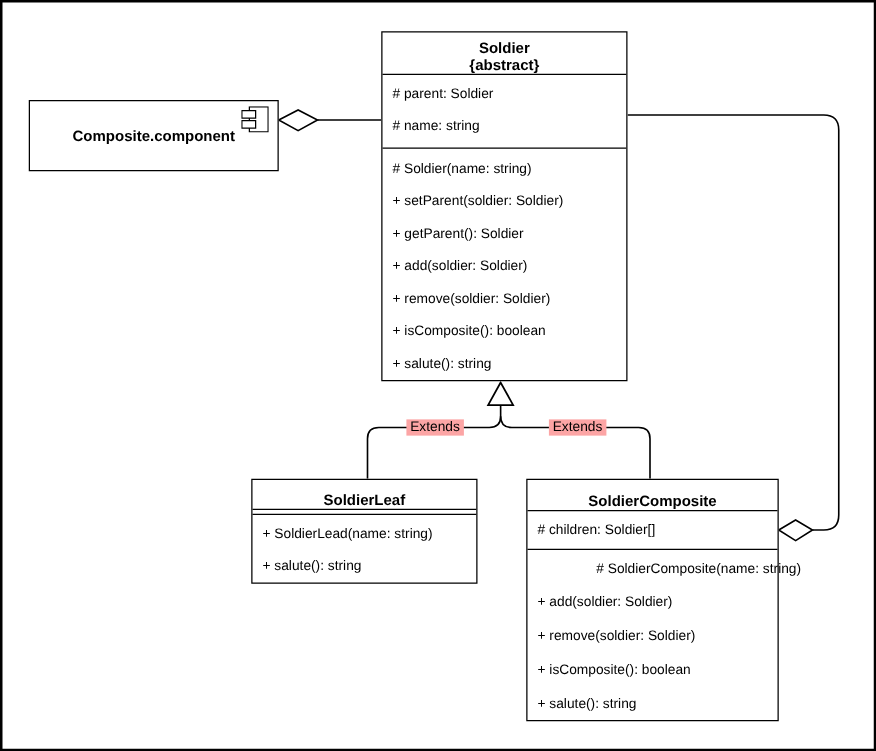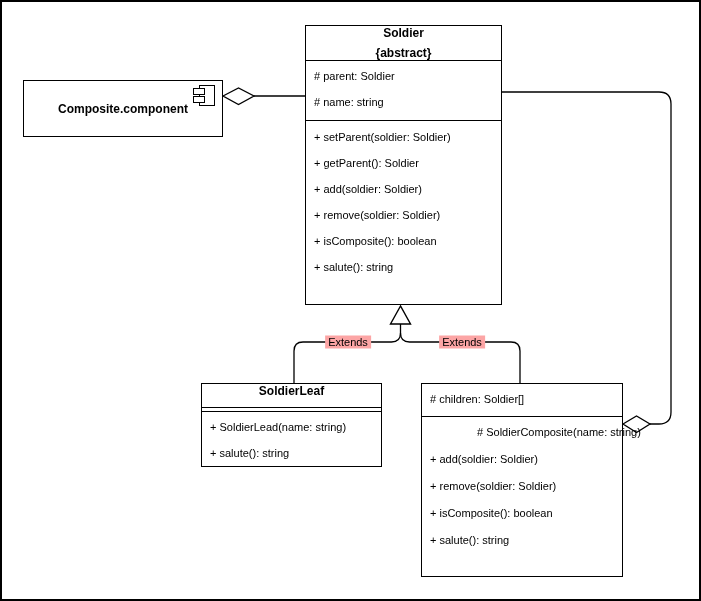--- a/index.html
+++ b/index.html
@@ -26,21 +26,21 @@
     background: #ffffff;
     display: flex;
     flex-direction: column;
   }
   .uml-title {
     box-sizing: border-box;
     border-bottom: 1px solid #000000;
     display: flex;
     flex-direction: column;
     align-items: center;
-    justify-content: space-between;
+    justify-content: flex-end;
     font-weight: bold;
     font-size: 12px;
     line-height: 14px;
     text-align: center;
   }
   .uml-section {
     box-sizing: border-box;
     border-top: 1px solid #000000;
   }
   .uml-row {
@@ -110,20 +110,21 @@
   <div class="uml-box" style="left:303px; top:23px; width:197px; height:280px;">
     <div class="uml-title" style="height:35px; border-top:none;">
       <div>Soldier</div>
       <div>{abstract}</div>
     </div>
     <div class="uml-section" style="height:59px; padding-top:2px; border-top:none;">
       <div class="uml-row"># parent: Soldier</div>
       <div class="uml-row"># name: string</div>
     </div>
     <div class="uml-section" style="flex:1; padding-top:3px;">
+      <div class="uml-row"># Soldier(name: string)</div>
       <div class="uml-row">+ setParent(soldier: Soldier)</div>
       <div class="uml-row">+ getParent(): Soldier</div>
       <div class="uml-row">+ add(soldier: Soldier)</div>
       <div class="uml-row">+ remove(soldier: Soldier)</div>
       <div class="uml-row">+ isComposite(): boolean</div>
       <div class="uml-row">+ salute(): string</div>
     </div>
   </div>
 
   <span class="edge-label" style="left:346px; top:340px;">Extends</span>
@@ -134,20 +135,23 @@
       <div>SoldierLeaf</div>
     </div>
     <div class="uml-section" style="height:4px; border-top:none; border-bottom:1px solid #000000;"></div>
     <div class="uml-section" style="flex:1; padding-top:2px; border-top:none;">
       <div class="uml-row">+ SoldierLead(name: string)</div>
       <div class="uml-row">+ salute(): string</div>
     </div>
   </div>
 
   <div class="uml-box" style="left:419px; top:381px; width:202px; height:194px;">
+    <div class="uml-title" style="height:27px;">
+      <div>SoldierComposite</div>
+    </div>
     <div class="uml-section" style="height:32px; padding-top:2px; border-top:none;">
       <div class="uml-row"># children: Soldier[]</div>
     </div>
     <div class="uml-section" style="flex:1; padding-top:1px;">
       <div class="uml-row" style="height:27px;margin-left:47px;"># SoldierComposite(name: string)</div>
       <div class="uml-row" style="height:27px;">+ add(soldier: Soldier)</div>
       <div class="uml-row" style="height:27px;">+ remove(soldier: Soldier)</div>
       <div class="uml-row" style="height:27px;">+ isComposite(): boolean</div>
       <div class="uml-row" style="height:27px;">+ salute(): string</div>
     </div>

